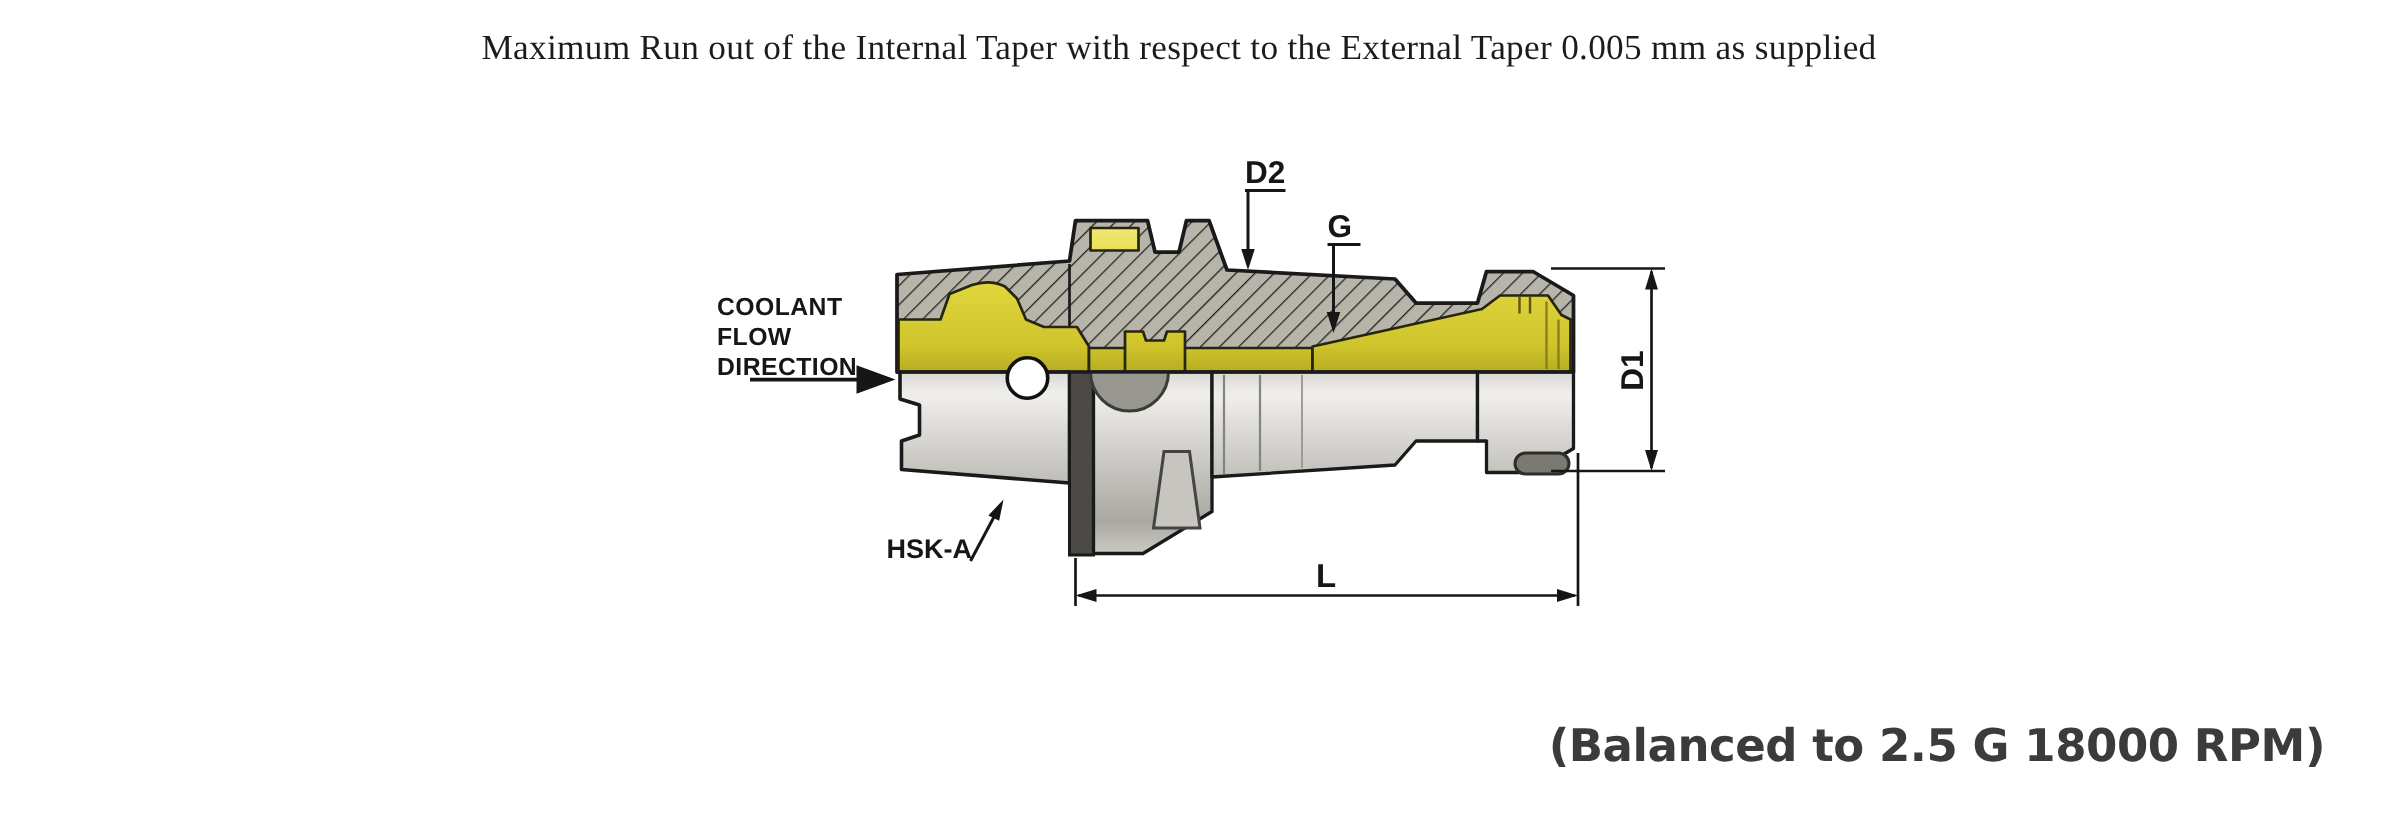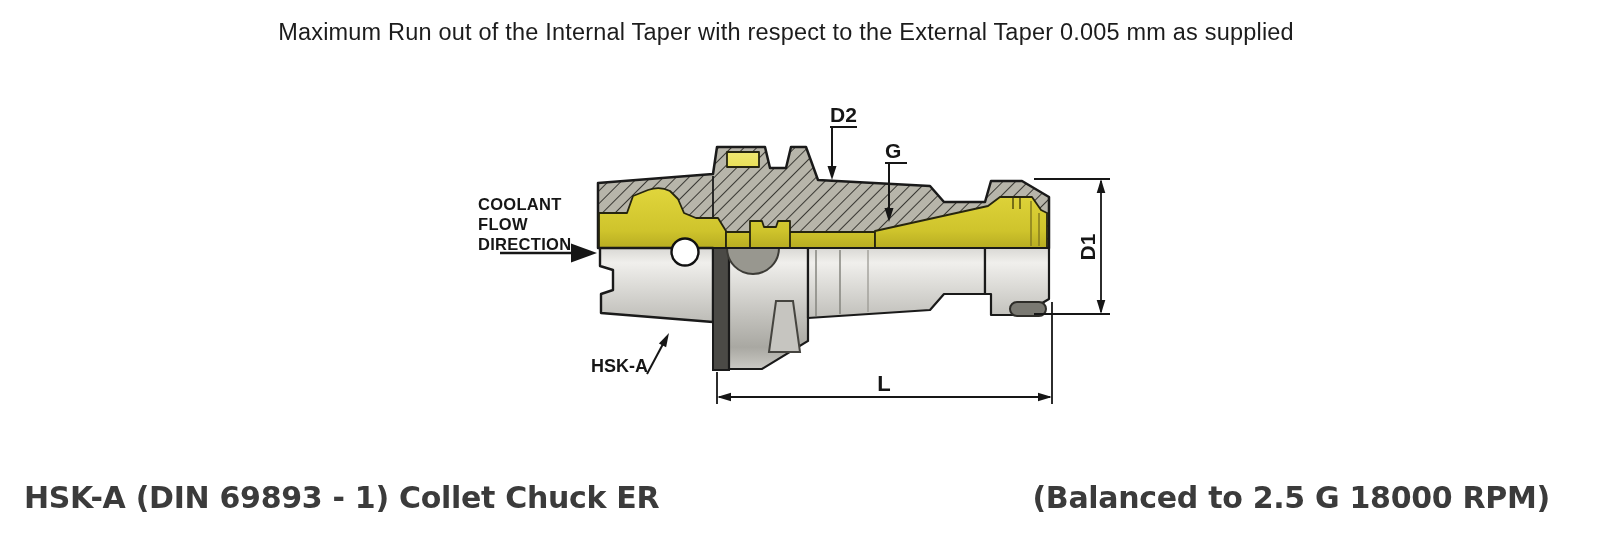--- a/index.html
+++ b/index.html
@@ -1,19 +1,19 @@
 <!DOCTYPE html>
 <html><head>
 <meta charset="utf-8">
 <style>
   html,body{margin:0;padding:0;background:#ffffff;}
   .canvas{position:relative;width:1600px;height:545px;background:#ffffff;overflow:hidden;
           font-family:"Liberation Sans",sans-serif;}
   .title{position:absolute;left:0;top:19px;width:1572px;text-align:center;
-         font-size:23.5px;letter-spacing:.2px;color:#1c1c1c;font-weight:400;}
+         font-size:23.5px;letter-spacing:.2px;color:#1c1c1c;font-weight:400;font-family:Liberation Serif, serif;}
   .drawing{position:absolute;left:440px;top:85px;}
   .footer-left{position:absolute;left:24px;top:480px;
          font-family:"DejaVu Sans","Liberation Sans",sans-serif;
          font-size:30px;font-weight:700;color:#3b3b3b;letter-spacing:-.3px;}
   .footer-right{position:absolute;right:50px;top:480px;
          font-family:"DejaVu Sans","Liberation Sans",sans-serif;
          font-size:30px;font-weight:700;color:#3b3b3b;letter-spacing:-.3px;}
   .dim-label{font-family:"Liberation Sans",sans-serif;font-weight:700;fill:#161616;}
   .ann-label{font-family:"Liberation Sans",sans-serif;font-weight:700;fill:#161616;}
 </style>
@@ -122,16 +122,15 @@
       <path d="M597,253 L571,243.5 L571,262.5 Z" fill="#161616"></path>
     </g>
 
     <g>
       <text class="ann-label" x="591" y="372" font-size="18">HSK-A</text>
       <line x1="647" y1="374" x2="663" y2="344" stroke="#161616" stroke-width="2"></line>
       <path d="M669,333 L666.1,347.2 L658.9,343.6 Z" fill="#161616"></path>
     </g>
   </svg>
 
-  <div class="footer-left">HSK-A (DIN 69893 - 1) Collet Chuck ER</div>
   <div class="footer-right">(Balanced to 2.5 G 18000 RPM)</div>
 
 </div>
 
 </body></html>

